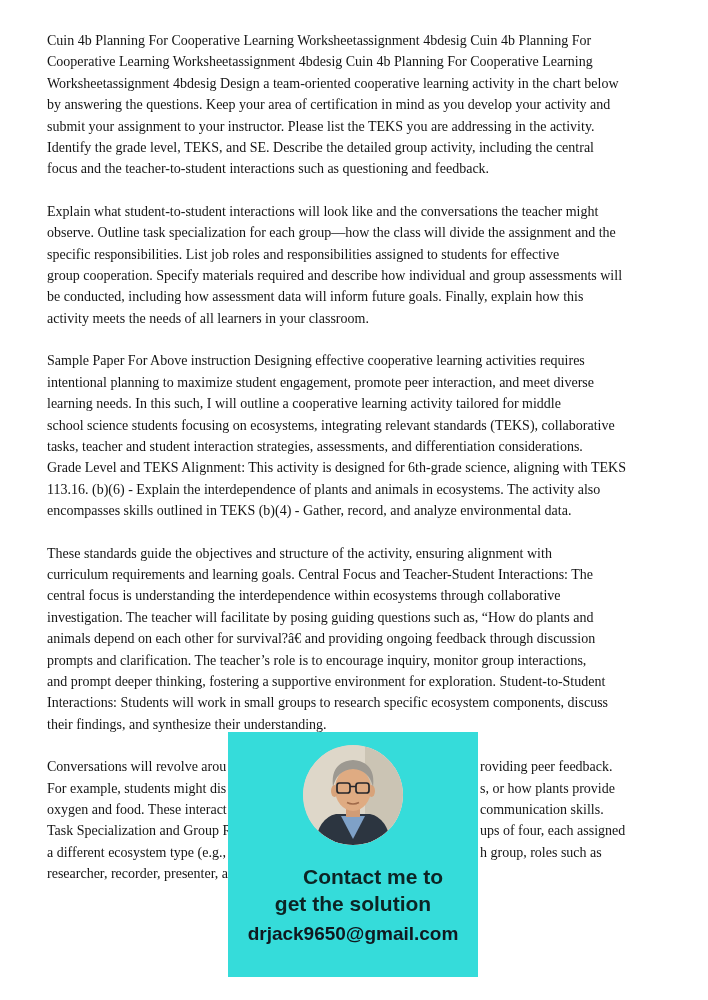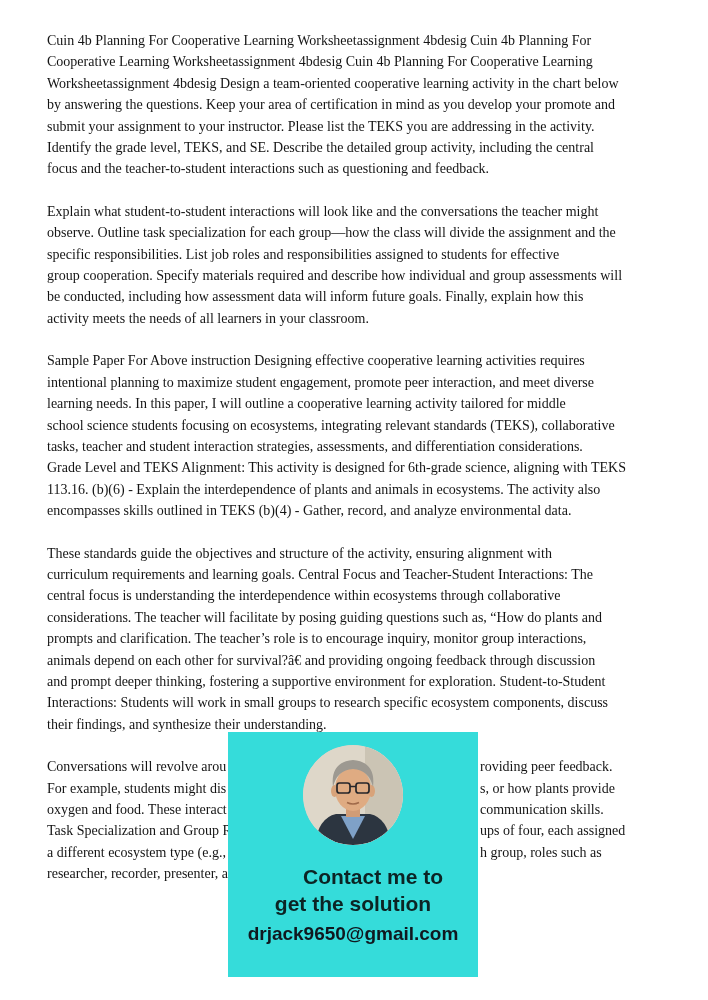--- a/index.html
+++ b/index.html
@@ -39,53 +39,53 @@
 </head>
 <body>
 
 <div class="page">
   <div class="textblock">
 
     <div class="para">
       <div class="line">Cuin 4b Planning For Cooperative Learning Worksheetassignment 4bdesig Cuin 4b Planning For</div>
       <div class="line">Cooperative Learning Worksheetassignment 4bdesig Cuin 4b Planning For Cooperative Learning</div>
       <div class="line">Worksheetassignment 4bdesig Design a team-oriented cooperative learning activity in the chart below</div>
-      <div class="line">by answering the questions. Keep your area of certification in mind as you develop your promote and</div>
+      <div class="line">by answering the questions. Keep your area of certification in mind as you develop your activity and</div>
       <div class="line">submit your assignment to your instructor. Please list the TEKS you are addressing in the activity.</div>
       <div class="line">Identify the grade level, TEKS, and SE. Describe the detailed group activity, including the central</div>
       <div class="line">focus and the teacher-to-student interactions such as questioning and feedback.</div>
     </div>
 
     <div class="para">
       <div class="line">Explain what student-to-student interactions will look like and the conversations the teacher might</div>
       <div class="line">observe. Outline task specialization for each group—how the class will divide the assignment and the</div>
       <div class="line">specific responsibilities. List job roles and responsibilities assigned to students for effective</div>
       <div class="line">group cooperation. Specify materials required and describe how individual and group assessments will</div>
       <div class="line">be conducted, including how assessment data will inform future goals. Finally, explain how this</div>
       <div class="line">activity meets the needs of all learners in your classroom.</div>
     </div>
 
     <div class="para">
       <div class="line">Sample Paper For Above instruction Designing effective cooperative learning activities requires</div>
       <div class="line">intentional planning to maximize student engagement, promote peer interaction, and meet diverse</div>
-      <div class="line">learning needs. In this paper, I will outline a cooperative learning activity tailored for middle</div>
+      <div class="line">learning needs. In this such, I will outline a cooperative learning activity tailored for middle</div>
       <div class="line">school science students focusing on ecosystems, integrating relevant standards (TEKS), collaborative</div>
       <div class="line">tasks, teacher and student interaction strategies, assessments, and differentiation considerations.</div>
       <div class="line">Grade Level and TEKS Alignment: This activity is designed for 6th-grade science, aligning with TEKS</div>
       <div class="line">113.16. (b)(6) - Explain the interdependence of plants and animals in ecosystems. The activity also</div>
       <div class="line">encompasses skills outlined in TEKS (b)(4) - Gather, record, and analyze environmental data.</div>
     </div>
 
     <div class="para">
       <div class="line">These standards guide the objectives and structure of the activity, ensuring alignment with</div>
       <div class="line">curriculum requirements and learning goals. Central Focus and Teacher-Student Interactions: The</div>
       <div class="line">central focus is understanding the interdependence within ecosystems through collaborative</div>
-      <div class="line">considerations. The teacher will facilitate by posing guiding questions such as, “How do plants and</div>
+      <div class="line">investigation. The teacher will facilitate by posing guiding questions such as, “How do plants and</div>
+      <div class="line">animals depend on each other for survival?â€ and providing ongoing feedback through discussion</div>
       <div class="line">prompts and clarification. The teacher’s role is to encourage inquiry, monitor group interactions,</div>
-      <div class="line">animals depend on each other for survival?â€ and providing ongoing feedback through discussion</div>
       <div class="line">and prompt deeper thinking, fostering a supportive environment for exploration. Student-to-Student</div>
       <div class="line">Interactions: Students will work in small groups to research specific ecosystem components, discuss</div>
       <div class="line">their findings, and synthesize their understanding.</div>
     </div>
 
     <div class="para">
       <div class="line split">
         <span class="frag-left">Conversations will revolve arou</span>
         <span class="frag-right">roviding peer feedback.</span>
       </div>

